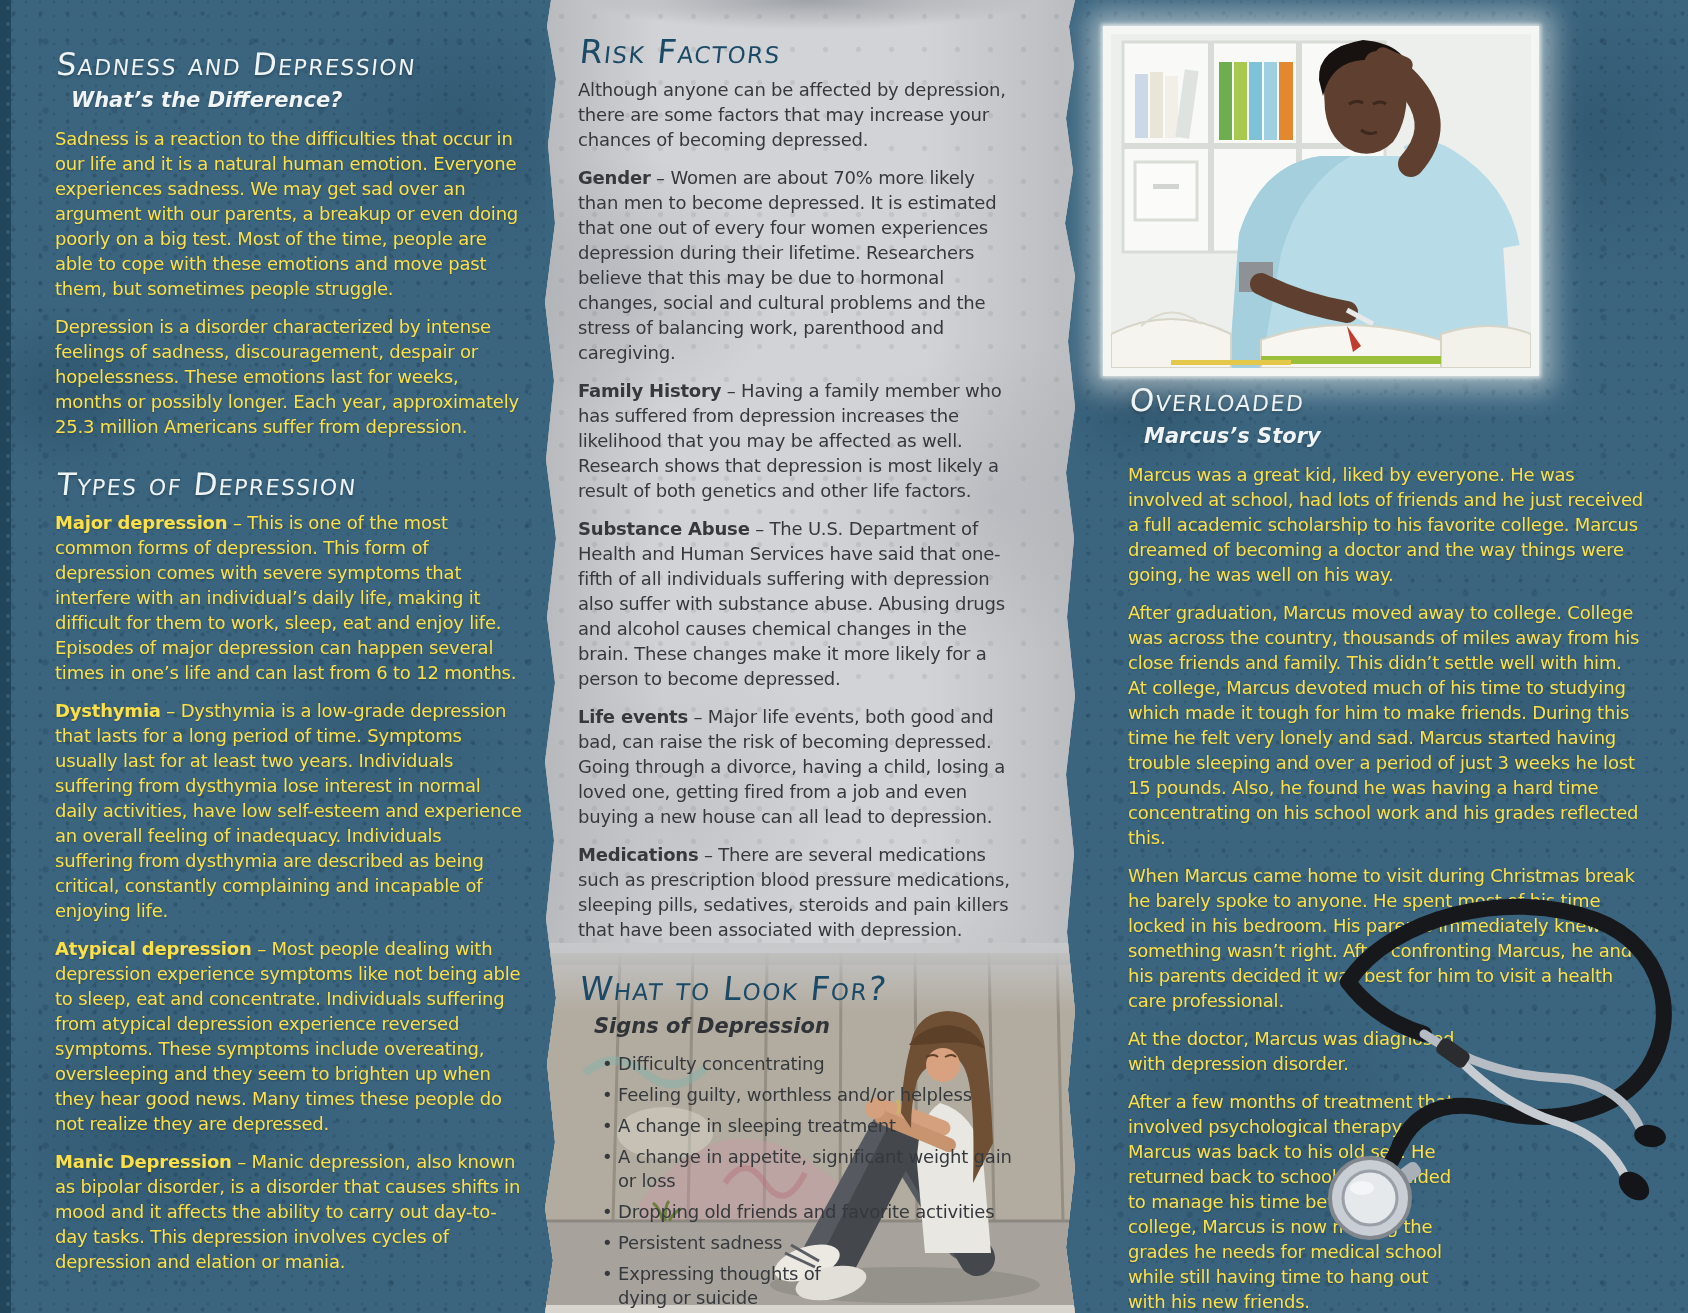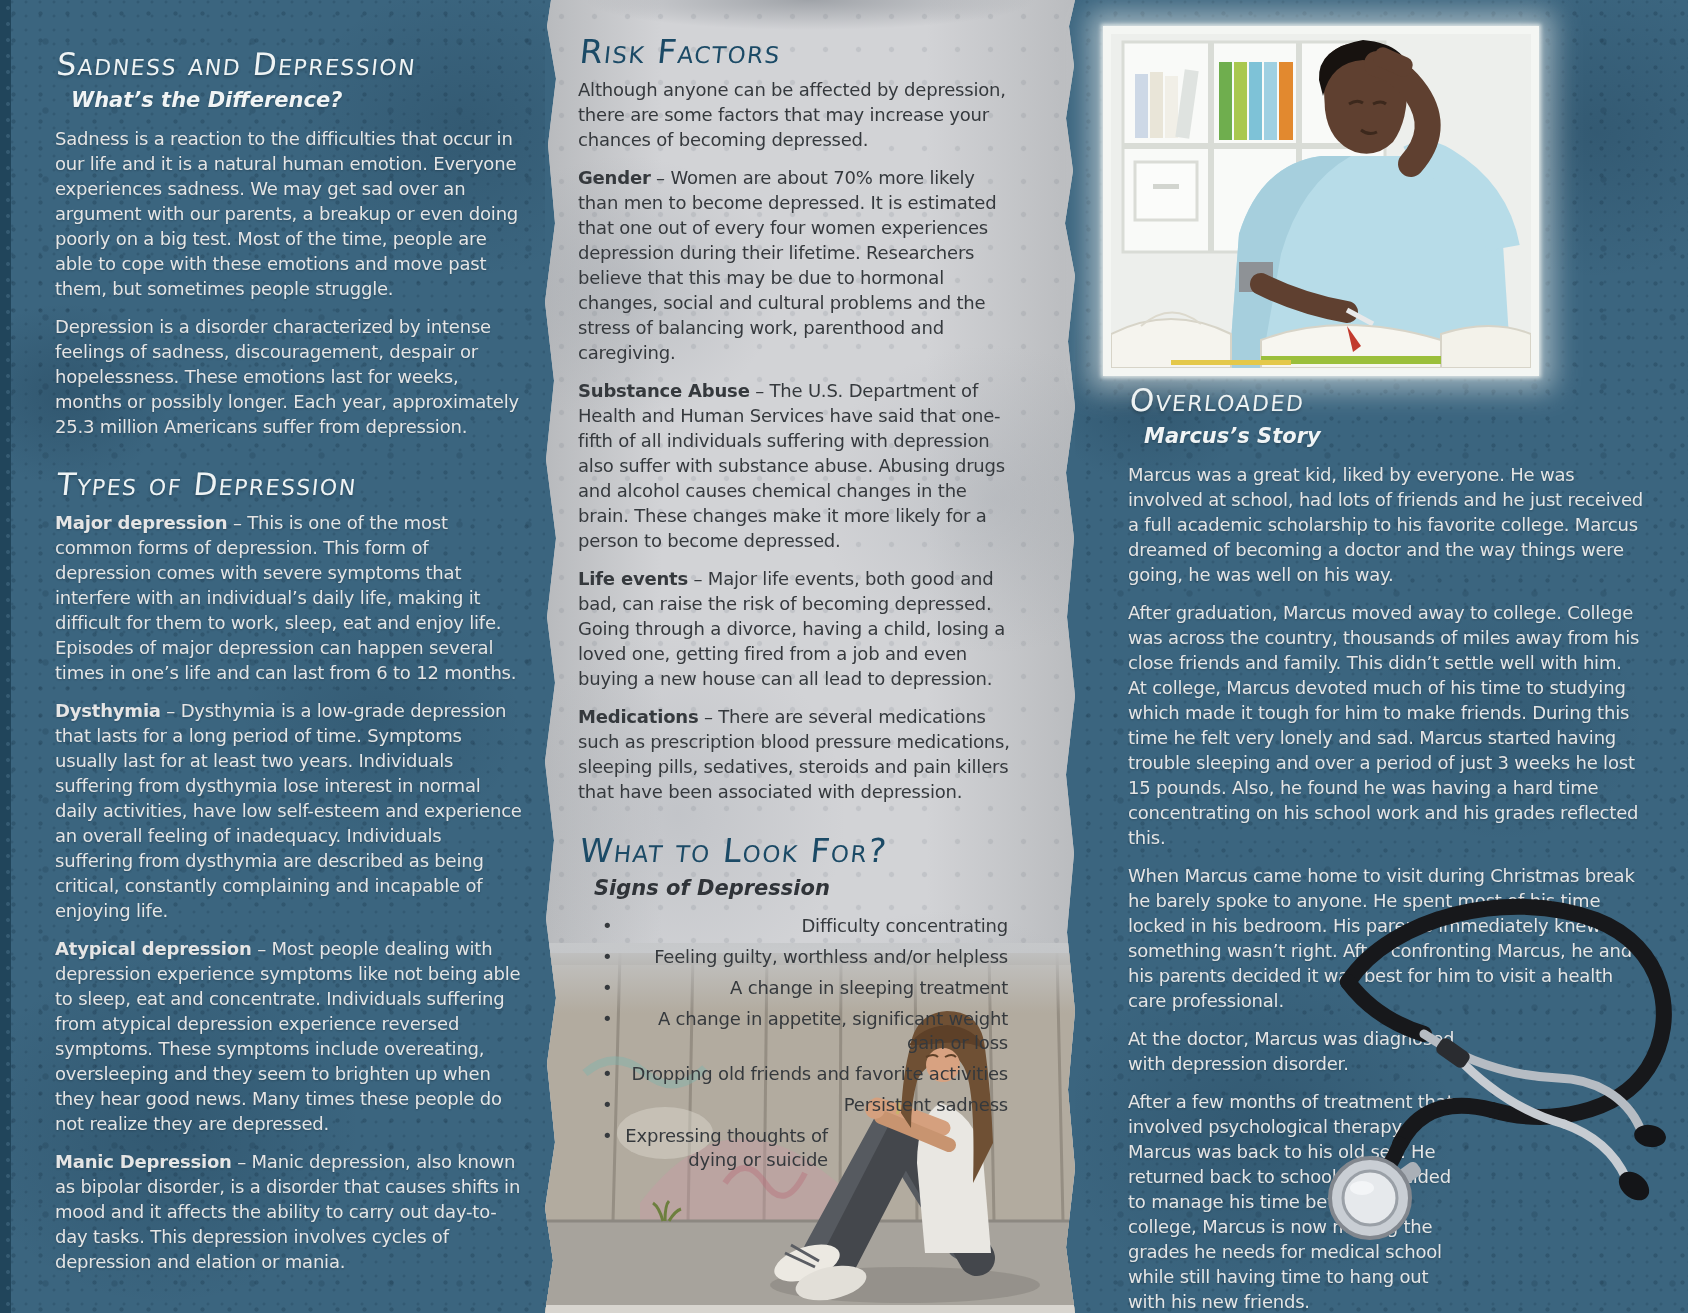--- a/index.html
+++ b/index.html
@@ -47,29 +47,29 @@
   .hand{
     font-variant:small-caps;font-weight:400;letter-spacing:1.5px;
     transform:skewX(-6deg);transform-origin:left bottom;margin:0 0 6px 0;
   }
   .hand.light{color:#eef3f4;font-size:31px;text-shadow:0 2px 3px rgba(8,22,32,.35);}
   .hand.dark{color:#1b4a66;font-size:33px;}
   .sub{font-weight:bold;font-style:italic;font-size:21px;margin:0 0 14px 16px;}
   .sub.light{color:#f0f4f5;text-shadow:0 1px 2px rgba(8,22,32,.35);}
   .sub.dark{color:#303439;}
   .col p{font-size:18px;line-height:25px;letter-spacing:-0.2px;margin:0 0 13px 0;}
-  .col.light p{color:#e5e5e5;text-shadow:0 1px 2px rgba(8,22,32,.30);margin-top:8px;}
+  .col.light p{color:#fde047;text-shadow:0 1px 2px rgba(8,22,32,.30);margin-top:8px;}
   .col.dark p{color:#35393d;}
   .col p b{font-weight:700;}
   .col{position:absolute;z-index:3;}
   .gap{height:14px;}
   ul.signs{list-style:none;margin:0;padding:0 0 0 24px;}
   ul.signs li{
     font-size:18px;line-height:24px;letter-spacing:-0.2px;color:#35393d;
-    margin:0 8px 7px 0;position:relative;padding-left:16px;text-align:right;
+    margin:0 0 7px 0;position:relative;padding-left:16px;
   }
   ul.signs li::before{content:"•";position:absolute;left:0;top:0;color:#35393d;}
   ul.signs li.wrapped{max-width:210px;}
   
   .photo-frame{
     position:absolute;left:1103px;top:26px;width:436px;height:350px;z-index:4;
     background:#f4f6f3;padding:8px;box-sizing:border-box;
     box-shadow:0 0 26px 14px rgba(238,242,240,.55), 0 0 4px 2px rgba(238,242,240,.8);
   }
   .photo-frame svg{display:block;width:420px;height:334px;}
@@ -220,20 +220,21 @@
     <p><b>Major depression</b><span> – This is one of the most common forms of depression.  This form of depression comes with severe symptoms that interfere with an individual’s daily life, making it difficult for them to work, sleep, eat and enjoy life. Episodes of major depression can happen several times in one’s life and can last from 6 to 12 months.</span></p>
     <p><b>Dysthymia</b><span> – Dysthymia is a low-grade depression that lasts for a long period of time.  Symptoms usually last for at least two years.  Individuals suffering from dysthymia lose interest in normal daily activities, have low self-esteem and experience an overall feeling of inadequacy.  Individuals suffering from dysthymia are described as being critical, constantly complaining and incapable of enjoying life.</span></p>
     <p><b>Atypical depression</b><span> – Most people dealing with depression experience symptoms like not being able to sleep, eat and concentrate.  Individuals suffering from atypical depression experience reversed symptoms.  These symptoms include overeating, oversleeping and they seem to brighten up when they hear good news.  Many times these people do not realize they are depressed.</span></p>
     <p><b>Manic Depression</b><span> – Manic depression, also known as bipolar disorder, is a disorder that causes shifts in mood and it affects the ability to carry out day-to-day tasks.  This depression involves cycles of depression and elation or mania.</span></p>
   </div>
 
   <div class="col col-mid dark">
     <h1 class="hand dark">Risk Factors</h1>
     <p>Although anyone can be affected by depression, there are some factors that may increase your chances of becoming depressed.</p>
     <p><b>Gender</b><span> – Women are about 70% more likely than men to become depressed.  It is estimated that one out of every four women experiences depression during their lifetime. Researchers believe that this may be due to hormonal changes, social and cultural problems and the stress of balancing work, parenthood and caregiving.</span></p>
+    <p><b>Family History</b><span> – Having a family member who has suffered from depression increases the likelihood that you may be affected as well. Research shows that depression is most likely a result of both genetics and other life factors.</span></p>
     <p><b>Substance Abuse</b><span> – The U.S. Department of Health and Human Services have said that one-fifth of all individuals suffering with depression also suffer with substance abuse.  Abusing drugs and alcohol causes chemical changes in the brain.  These changes make it more likely for a person to become depressed.</span></p>
     <p><b>Life events</b><span> – Major life events, both good and bad, can raise the risk of becoming depressed.  Going through a divorce, having a child, losing a loved one, getting fired from a job and even buying a new house can all lead to depression.</span></p>
     <p><b>Medications</b><span> – There are several medications such as prescription blood pressure medications, sleeping pills, sedatives, steroids and pain killers that have been associated with depression.</span></p>
     <div class="gap"></div>
     <h1 class="hand dark">What to Look For?</h1>
     <div class="sub dark">Signs of Depression</div>
     <ul class="signs">
       <li>Difficulty concentrating</li>
       <li>Feeling guilty, worthless and/or helpless</li>
       <li>A change in sleeping treatment</li>

